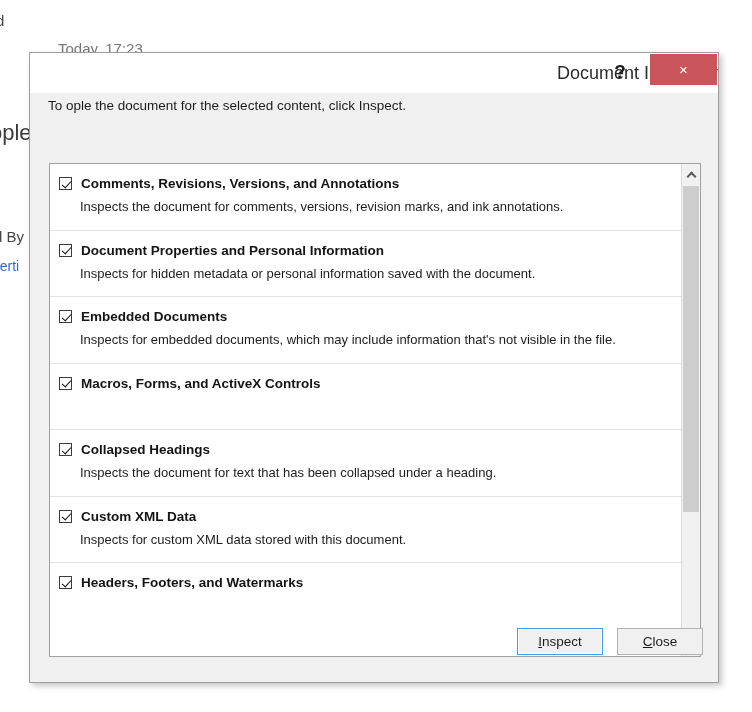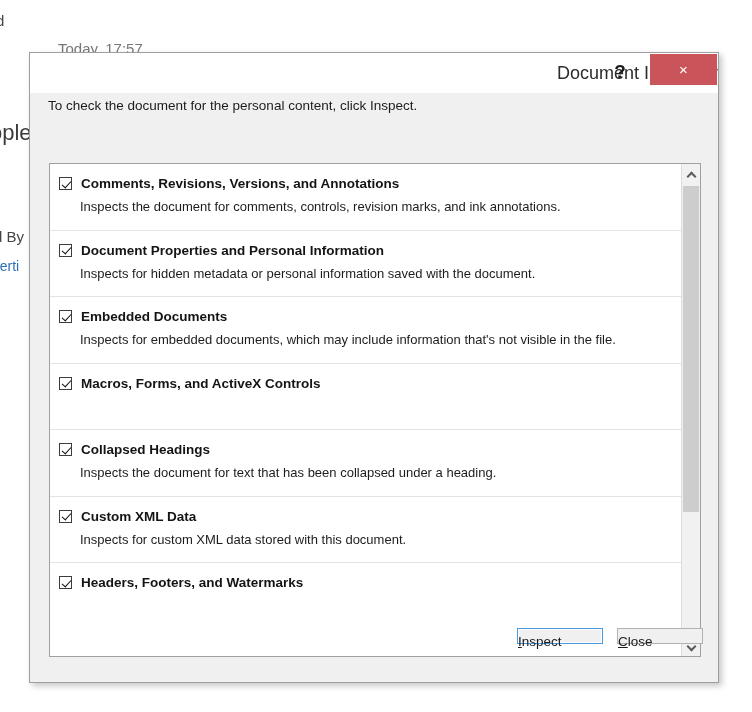--- a/index.html
+++ b/index.html
@@ -235,25 +235,25 @@
   #footer {
     position: absolute;
     left: 0; right: 0;
     bottom: 0;
     height: 65px;
   }
   .dlg-button {
     position: absolute;
     top: 11px;
     width: 86px;
-    height: 16px;
+    height: 27px;
     background: #f0f0f0;
     font-size: 13.5px;
     color: #1c1c1c;
-    text-align: left;
+    text-align: center;
     line-height: 25px;
     cursor: pointer;
     box-sizing: border-box;
     font-family: "Liberation Sans", sans-serif;
   }
   #inspect-button {
     right: 115px;
     border: 1px solid #4a9ae0;
     box-shadow: inset 0 0 0 1px #ffffff;
   }
@@ -261,48 +261,48 @@
     right: 15px;
     border: 1px solid #b2b2b2;
   }
   .accel { text-decoration: underline; }
 </style>
 </head>
 <body>
 
 <div id="bg-layer">
   <div class="bg-text" id="bg-frag-d">d</div>
-  <div class="bg-text" id="bg-frag-today">Today, 17:57</div>
+  <div class="bg-text" id="bg-frag-today">Today, 17:23</div>
   <div id="bg-rule-today"></div>
   <div class="bg-text" id="bg-frag-people">ople</div>
   <div class="bg-text" id="bg-frag-by">d By</div>
   <div class="bg-text" id="bg-frag-props">perti</div>
 </div>
 
 <div id="dialog">
 
   <div id="titlebar">
     <div id="dlg-title">Document Inspector</div>
     <button id="help-button">?</button>
     <button id="close-button">×</button>
   </div>
 
   <div id="dlg-body">
 
-    <div id="instruction">To check the document for the personal content, click Inspect.</div>
+    <div id="instruction">To ople the document for the selected content, click Inspect.</div>
 
     <div id="list-box">
       <div id="list-scroll">
 
         <div class="list-item">
           <div class="item-head">
             <span class="checkbox"></span>
             <span class="item-title">Comments, Revisions, Versions, and Annotations</span>
           </div>
-          <div class="item-desc">Inspects the document for comments, controls, revision marks, and ink annotations.</div>
+          <div class="item-desc">Inspects the document for comments, versions, revision marks, and ink annotations.</div>
         </div>
 
         <div class="list-item">
           <div class="item-head">
             <span class="checkbox"></span>
             <span class="item-title">Document Properties and Personal Information</span>
           </div>
           <div class="item-desc">Inspects for hidden metadata or personal information saved with the document.</div>
         </div>
 

